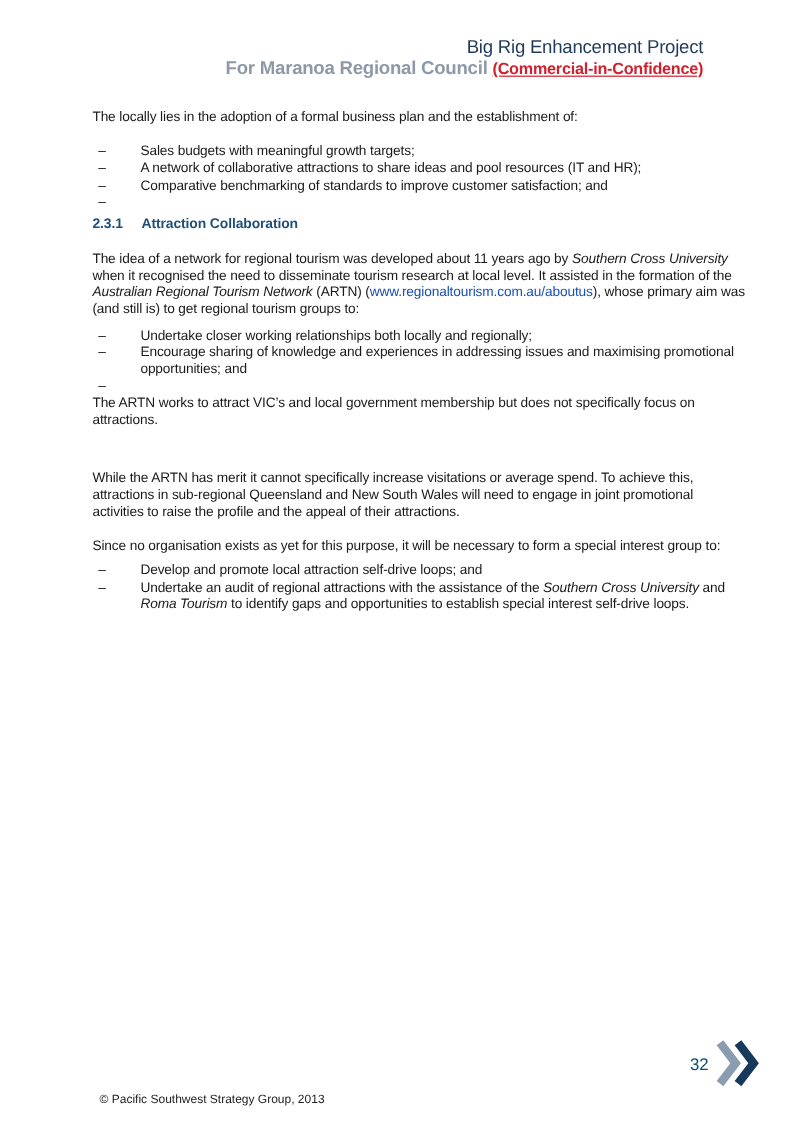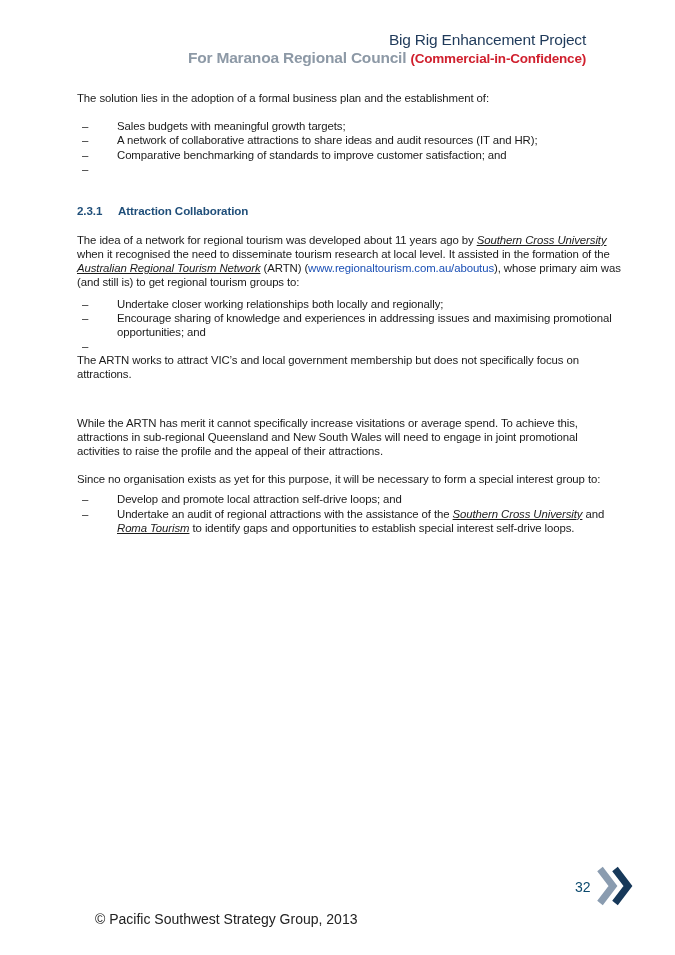--- a/index.html
+++ b/index.html
@@ -12,66 +12,66 @@
       position: absolute; right: 89px; top: 31px; text-align: right;
       line-height: 1.15;
     }
     .header .title {
       font-size: 15.5px; font-weight: normal; color: #1f3a5a; letter-spacing: -0.2px;
     }
     .header .subtitle {
       font-size: 15.5px; font-weight: bold; color: #8d99a6; letter-spacing: -0.2px;
     }
     .header .conf {
-      font-size: 13.5px; font-weight: bold; color: #d0202e;
+      font-size: 13.5px; font-weight: bold; color: #d0202e; text-decoration: underline;
     }
     .content {
       position: absolute; left: 77px; top: 91px; width: 545px;
       font-size: 11.4px; line-height: 14.2px; letter-spacing: -0.1px;
     }
     p { margin: 0; }
     .gap { height: 14px; }
     .gap-s { height: 7px; }
     ul.dash {
       list-style: none; margin: 0; padding: 0 0 0 40px;
     }
     ul.dash li { position: relative; }
     ul.dash li .dash-mark {
       position: absolute; left: -40px; width: 12px; text-align: center;
       display: inline-block; left: -38px;
     }
     h3 {
       margin: 0; font-size: 11.6px; font-weight: bold; color: #1f4e79;
       line-height: 14px;
     }
-    h3 .num { display: inline-block; width: 41px; margin-top: 24px; }
+    h3 .num { display: inline-block; width: 41px; }
     a.link { color: #1a4fb5; }
-    em { font-style: italic; text-decoration: underline; }
+    em { font-style: italic; }
     .footer-copy {
-      position: absolute; left: 83px; top: 911px; font-size: 14px; color: #222; margin-left: 12px;
+      position: absolute; left: 83px; top: 911px; font-size: 10px; color: #222;
     }
     .page-num {
       position: absolute; left: 575px; top: 879px; font-size: 14px; color: #0c4a6e;
     }
     .chevrons { position: absolute; left: 596px; top: 866px; }
   </style>
 </head>
 <body>
 
 <div class="header">
   <div class="title">Big Rig Enhancement Project</div>
   <div class="subtitle"><span>For Maranoa Regional Council</span> <span class="conf">(Commercial-in-Confidence)</span></div>
 </div>
 
 <div class="content">
-  <p>The solution lies in the adoption of a formal business plan and the establishment of:</p>
+  <p>The locally lies in the adoption of a formal business plan and the establishment of:</p>
   <div class="gap"></div>
   <ul class="dash">
     <li><span class="dash-mark">–</span><span>Sales budgets with meaningful growth targets;</span></li>
-    <li><span class="dash-mark">–</span><span>A network of collaborative attractions to share ideas and audit resources (IT and HR);</span></li>
+    <li><span class="dash-mark">–</span><span>A network of collaborative attractions to share ideas and pool resources (IT and HR);</span></li>
     <li><span class="dash-mark">–</span><span>Comparative benchmarking of standards to improve customer satisfaction; and</span></li>
     <li><span class="dash-mark">–</span></li>
   </ul>
   <div class="gap" style="height:18px"></div>
 
   <h3><span class="num">2.3.1</span><span>Attraction Collaboration</span></h3>
   <div class="gap" style="height:15px"></div>
   <p><span>The idea of a network for regional tourism was developed about 11 years ago by </span><em>Southern Cross University</em><span> when it recognised the need to disseminate tourism research at local level.  It assisted in the formation of the </span><em>Australian Regional Tourism Network</em><span> (ARTN) (</span><a class="link">www.regionaltourism.com.au/aboutus</a><span>), whose primary aim was (and still is) to get regional tourism groups to:</span></p>
   <div class="gap-s"></div>
   <ul class="dash">

